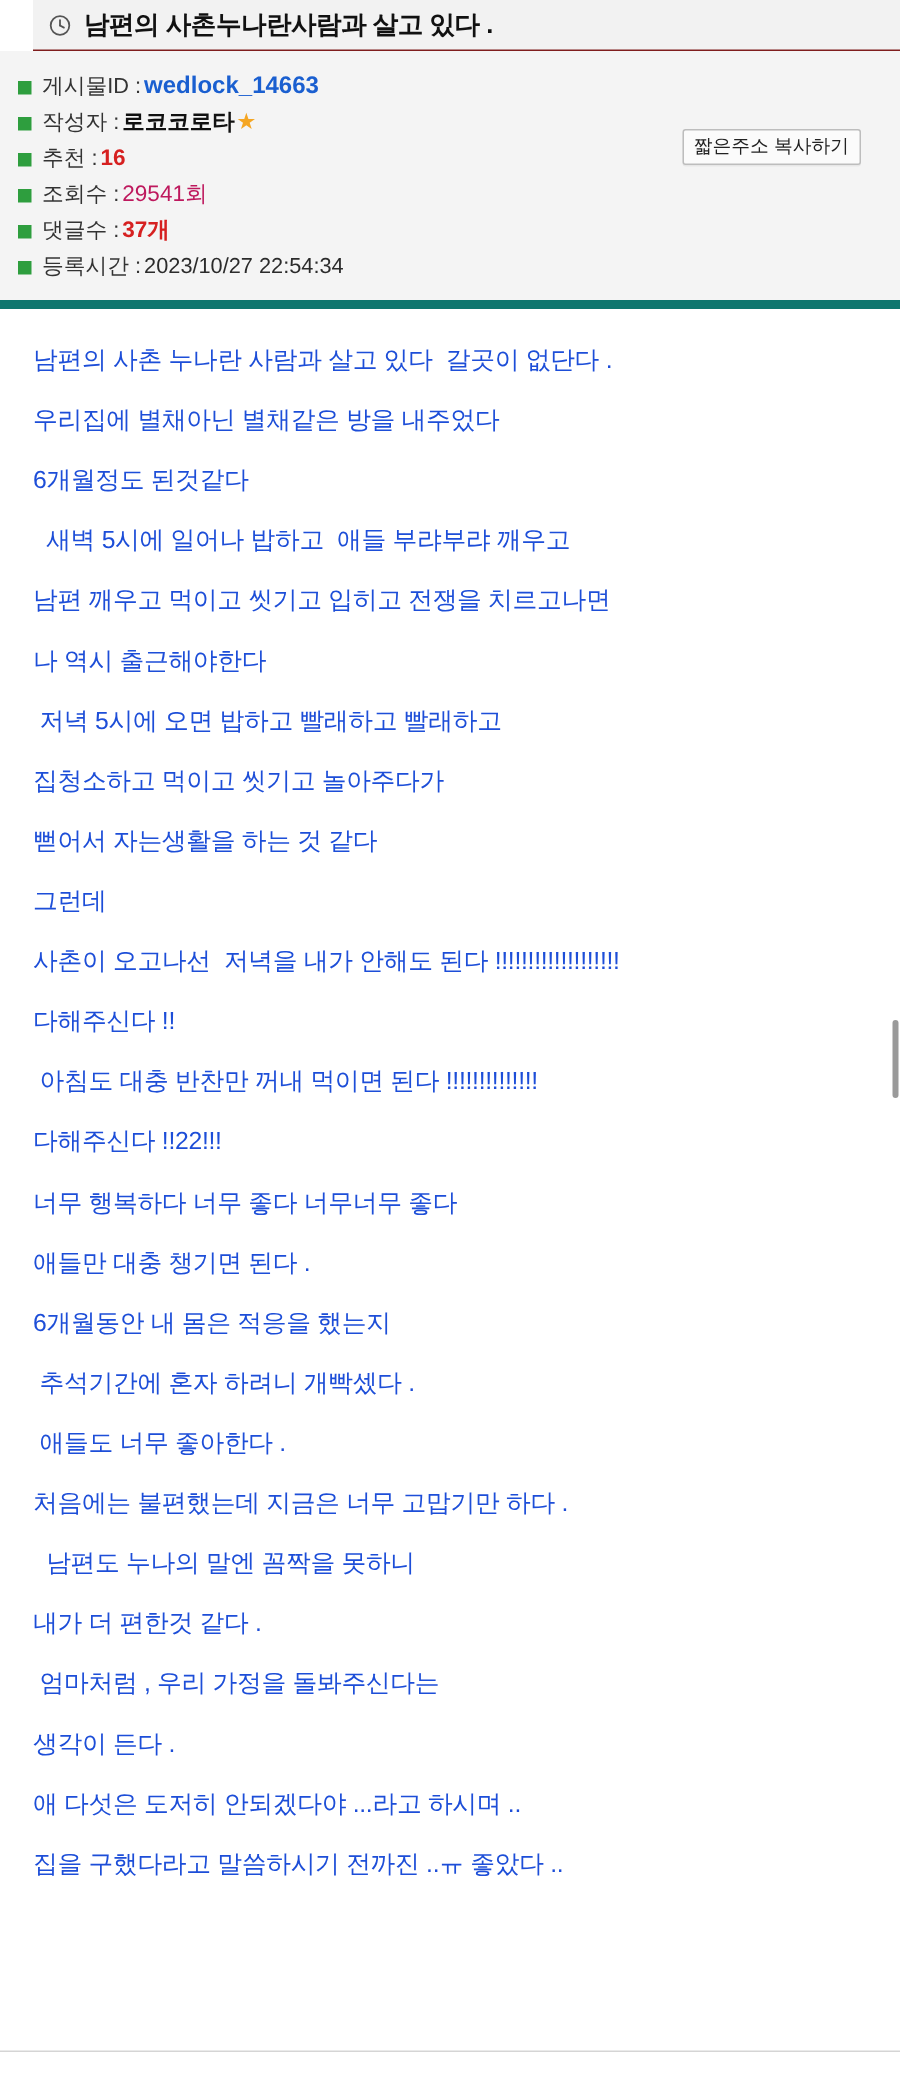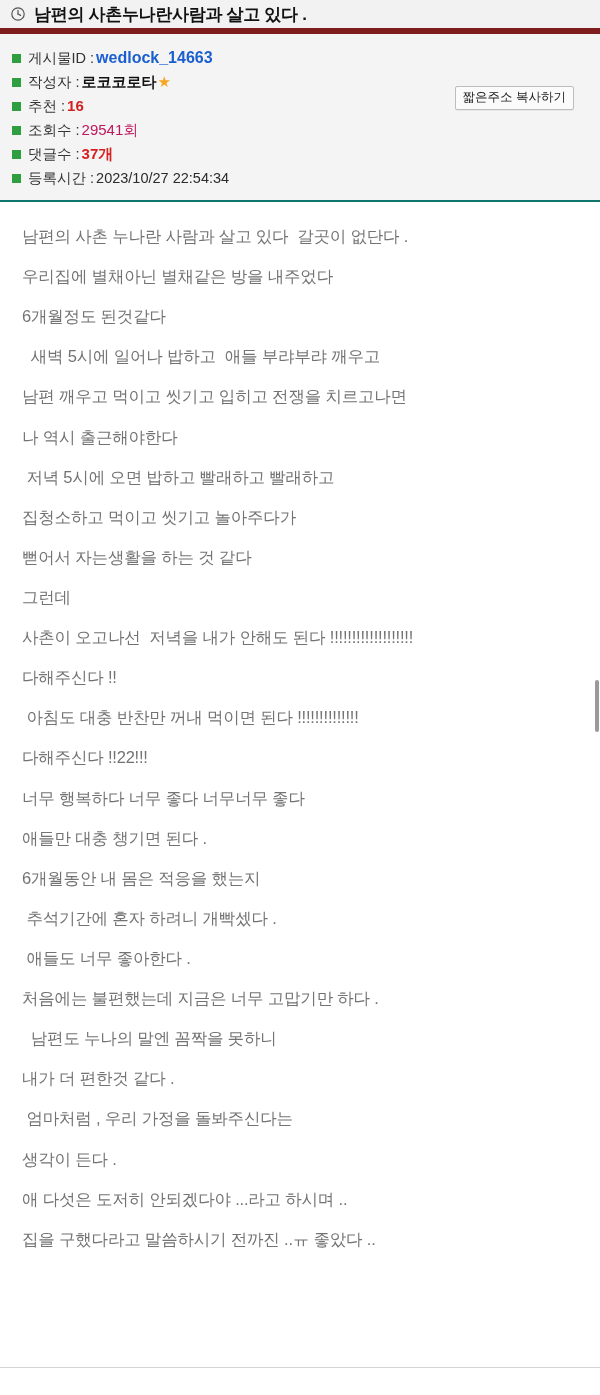--- a/index.html
+++ b/index.html
@@ -13,46 +13,47 @@
     font-family: "Liberation Sans", sans-serif;
     color: #111111;
     position: relative;
     overflow: hidden;
   }
 
   
   .titlebar {
     height: 34px;
     background: #f2f2f2;
-    border-bottom: 6px solid #7f1d1d;
+    border-bottom: 1px solid #7f1d1d;
     display: flex;
     align-items: center;
     padding: 0 10px;
     box-sizing: border-box;
+    margin-left: 22px;
   }
   .titlebar .clock-icon {
     width: 16px;
     height: 16px;
     margin-right: 8px;
     flex: 0 0 auto;
     display: block;
   }
   .titlebar .title-text {
     font-size: 17px;
     font-weight: bold;
     color: #111;
     letter-spacing: -0.3px;
     white-space: nowrap;
     overflow: hidden;
   }
 
   
   .meta {
     background: #f4f4f4;
-    border-bottom: 2px solid #0f766e;
+    border-bottom: 6px solid #0f766e;
     padding: 12px 12px 10px 12px;
     position: relative;
     box-sizing: border-box;
   }
   .meta-row {
     display: flex;
     align-items: center;
     height: 24px;
     line-height: 24px;
     font-size: 15px;
@@ -117,21 +118,21 @@
 
   
   .content {
     padding: 24px 22px 10px 22px;
     box-sizing: border-box;
   }
   .content p {
     margin: 0 0 19px 0;
     font-size: 16.5px;
     line-height: 1.28;
-    color: #737373;
+    color: #1d4ed8;
     letter-spacing: -0.2px;
     white-space: pre-wrap;
     word-break: break-word;
   }
 
   
   .scrollbar-track {
     position: absolute;
     top: 0;
     right: 0;

